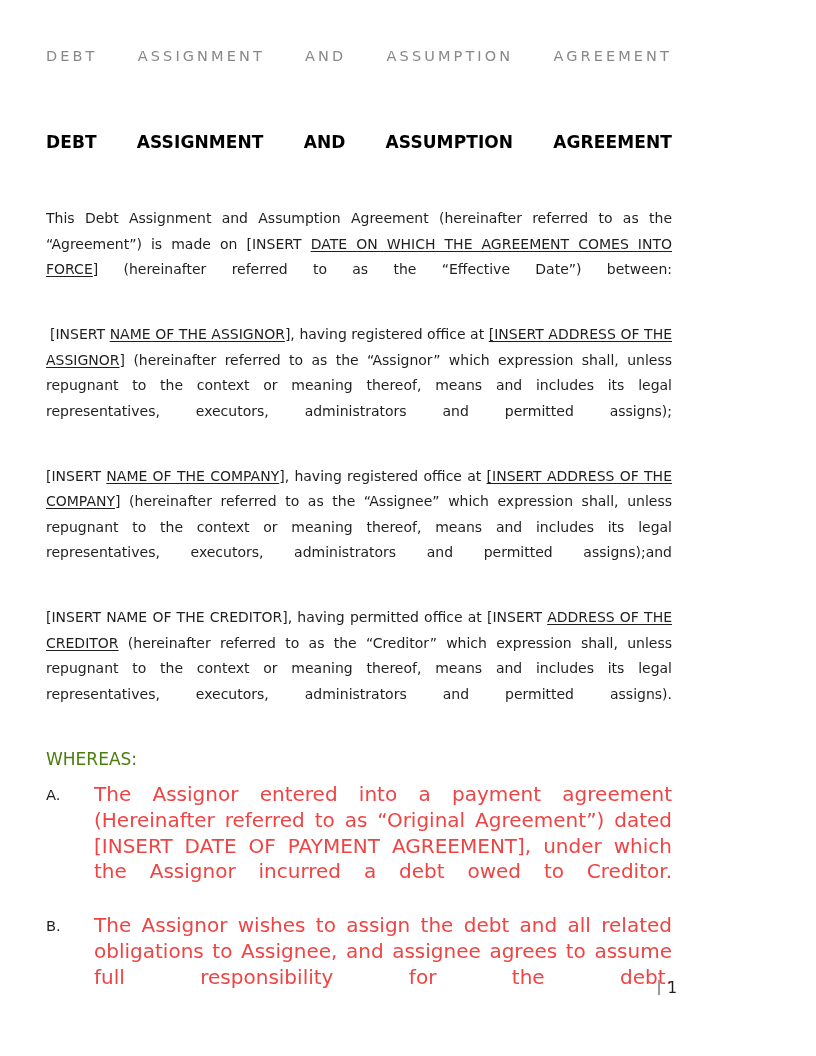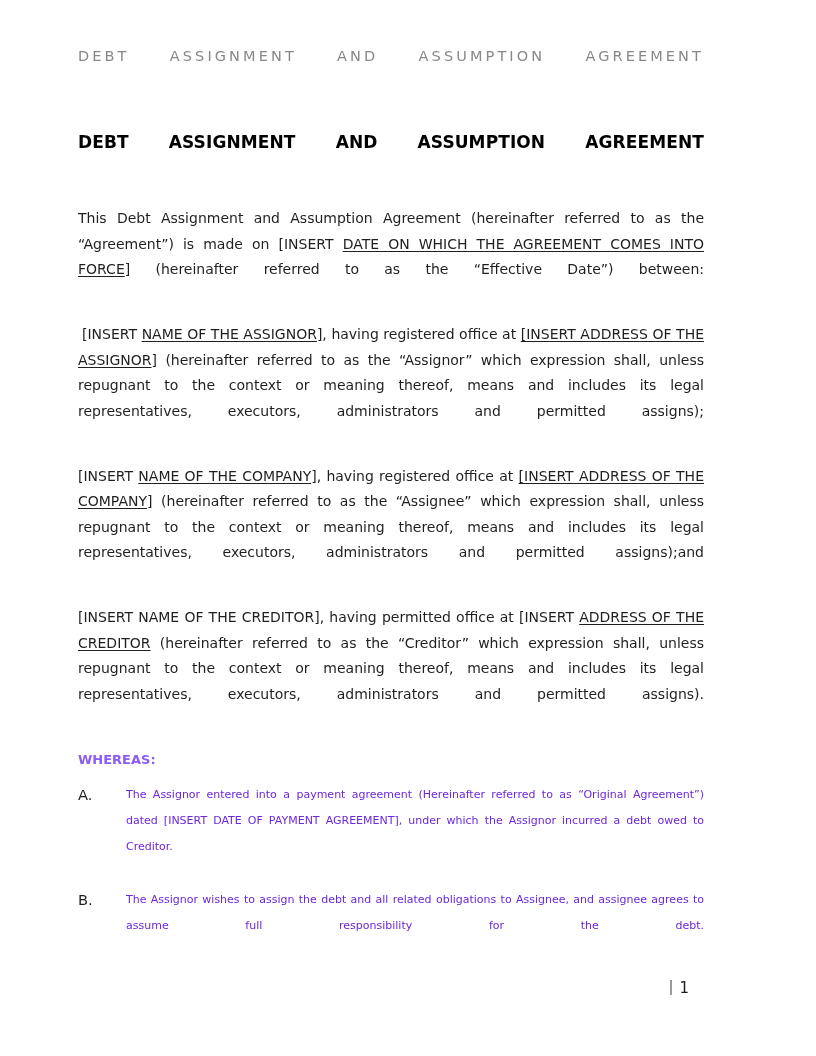--- a/index.html
+++ b/index.html
@@ -11,25 +11,25 @@
     width: 816px;
     height: 1056px;
     font-family: "DejaVu Sans", sans-serif;
     color: #1a1a1a;
     position: relative;
     overflow: hidden;
   }
 
   .page {
     position: absolute;
-    left: 12px; top: 0;
+    left: 0; top: 0;
     width: 772px;
     height: 1056px;
     box-sizing: border-box;
-    padding: 44px 95px 40px 66px;
+    padding: 44px 95px 40px 46px;
   }
 
   
   .doc-header {
     color: #888888;
     font-size: 14.5px;
     line-height: 25px;
     letter-spacing: 3.1px;
     text-align: justify;
     text-align-last: left;
@@ -81,24 +81,24 @@
   }
   .para u,
   .para .ul {
     text-decoration: underline;
     text-underline-offset: 2px;
   }
 
   .para-lead-space { text-indent: 4px; }
 
   .whereas {
-    font-size: 13px;
+    font-size: 17px;
     line-height: 25.5px;
-    font-weight: bold;
-    color: #8b5cf6;
+    font-weight: normal;
+    color: #4d7c0f;
     margin: 0 0 10px 0;
     width: 626px;
   }
 
   
   .list {
     width: 626px;
     margin: 0;
   }
   .list-item {
@@ -107,25 +107,25 @@
     margin: 0 0 2px 0;
   }
   .list-marker {
     flex: 0 0 48px;
     font-size: 14.7px;
     line-height: 25.8px;
     color: #1f1f1f;
   }
   .list-text {
     flex: 1 1 auto;
-    font-size: 11px;
+    font-size: 20px;
     line-height: 25.8px;
     text-align: justify;
     text-align-last: left;
-    color: #6d28d9;
+    color: #ef4444;
   }
   .list-text::after {
     content: "";
     display: inline-block;
     width: 100%;
     height: 0;
   }
 
   
   .doc-footer {

